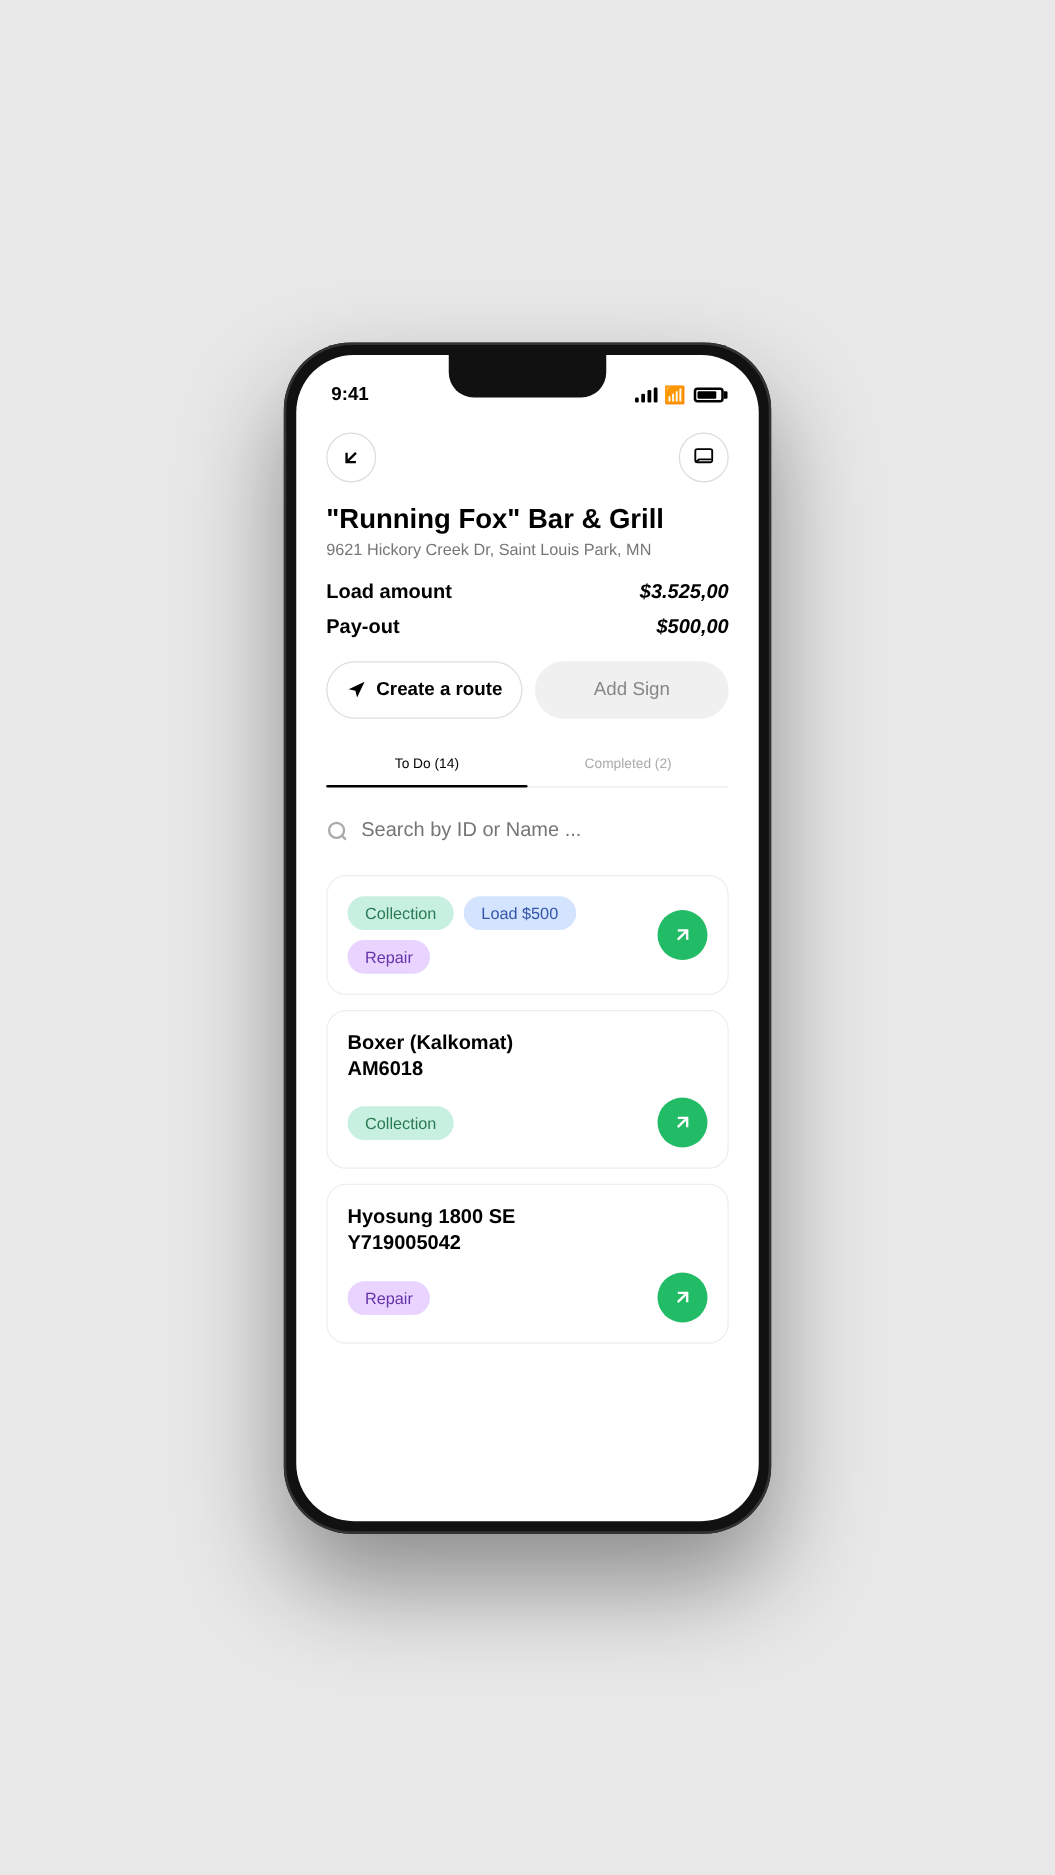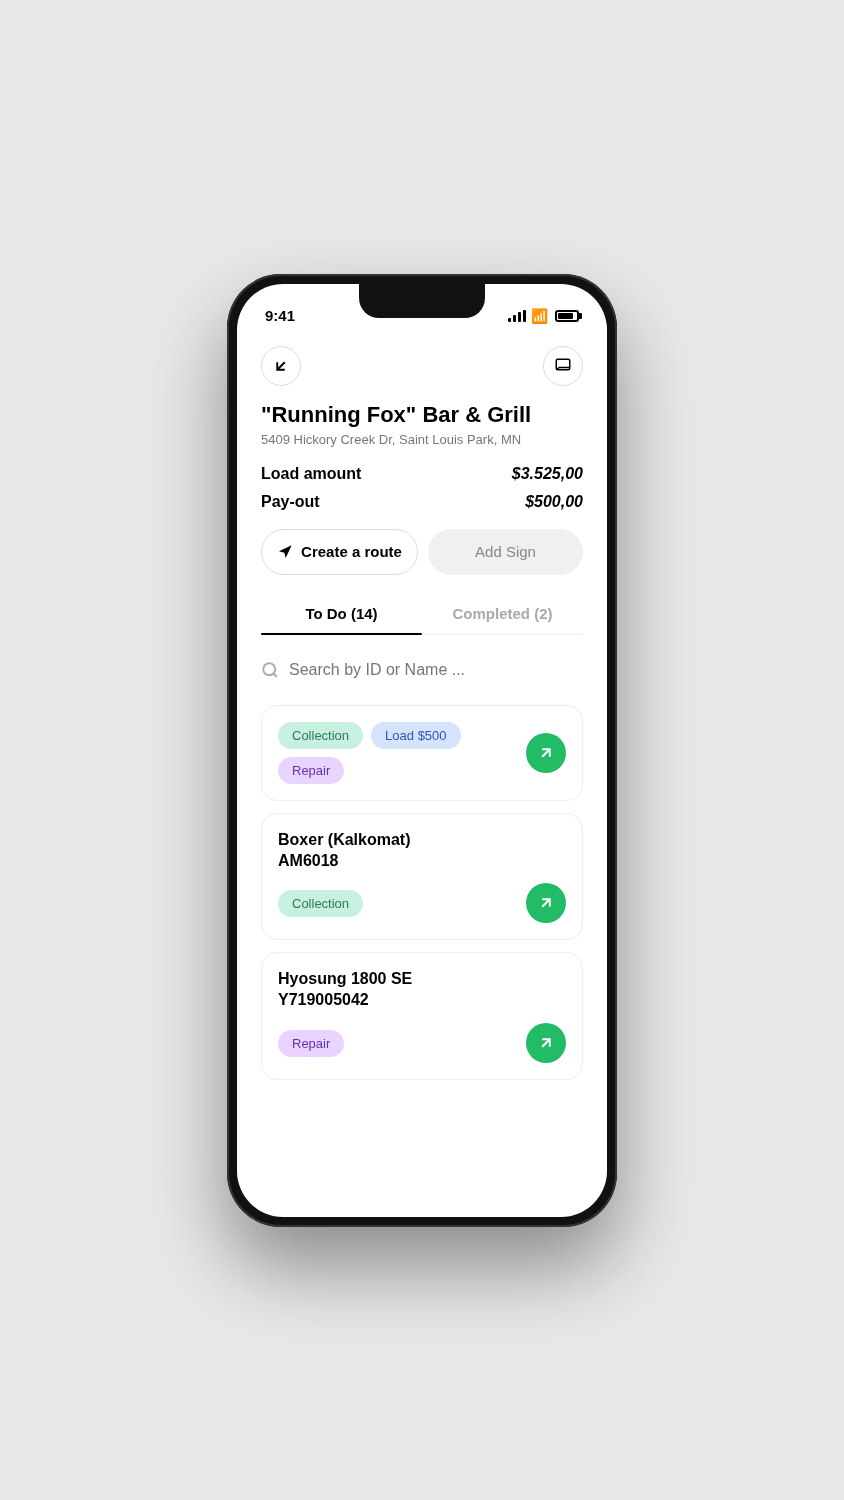--- a/index.html
+++ b/index.html
@@ -186,22 +186,22 @@
     }
     .tabs {
       display: flex;
       border-bottom: 1px solid #eee;
       margin-bottom: 16px;
     }
     .tab {
       flex: 1;
       text-align: center;
       padding: 12px 0;
-      font-size: 15px;
-      font-weight: 700;
+      font-size: 11px;
+      font-weight: 400;
       color: #aaa;
       cursor: pointer;
       position: relative;
     }
     .tab.active {
       color: #000;
     }
     .tab.active::after {
       content: '';
       position: absolute;
@@ -321,21 +321,21 @@
         </button>
         <button class="nav-btn">
           <svg viewBox="0 0 24 24" fill="none" stroke="currentColor" stroke-width="2">
             <rect x="3" y="3" width="18" height="14" rx="2"></rect>
             <path d="M3 17l4-3h13"></path>
           </svg>
         </button>
       </div>
 
       <div class="venue-title">"Running Fox" Bar &amp; Grill</div>
-      <div class="venue-address">5409 Hickory Creek Dr, Saint Louis Park, MN</div>
+      <div class="venue-address">9621 Hickory Creek Dr, Saint Louis Park, MN</div>
 
       <div class="info-row">
         <span class="info-label">Load amount</span>
         <span class="info-value">$3.525,00</span>
       </div>
       <div class="info-row">
         <span class="info-label">Pay-out</span>
         <span class="info-value">$500,00</span>
       </div>
 

